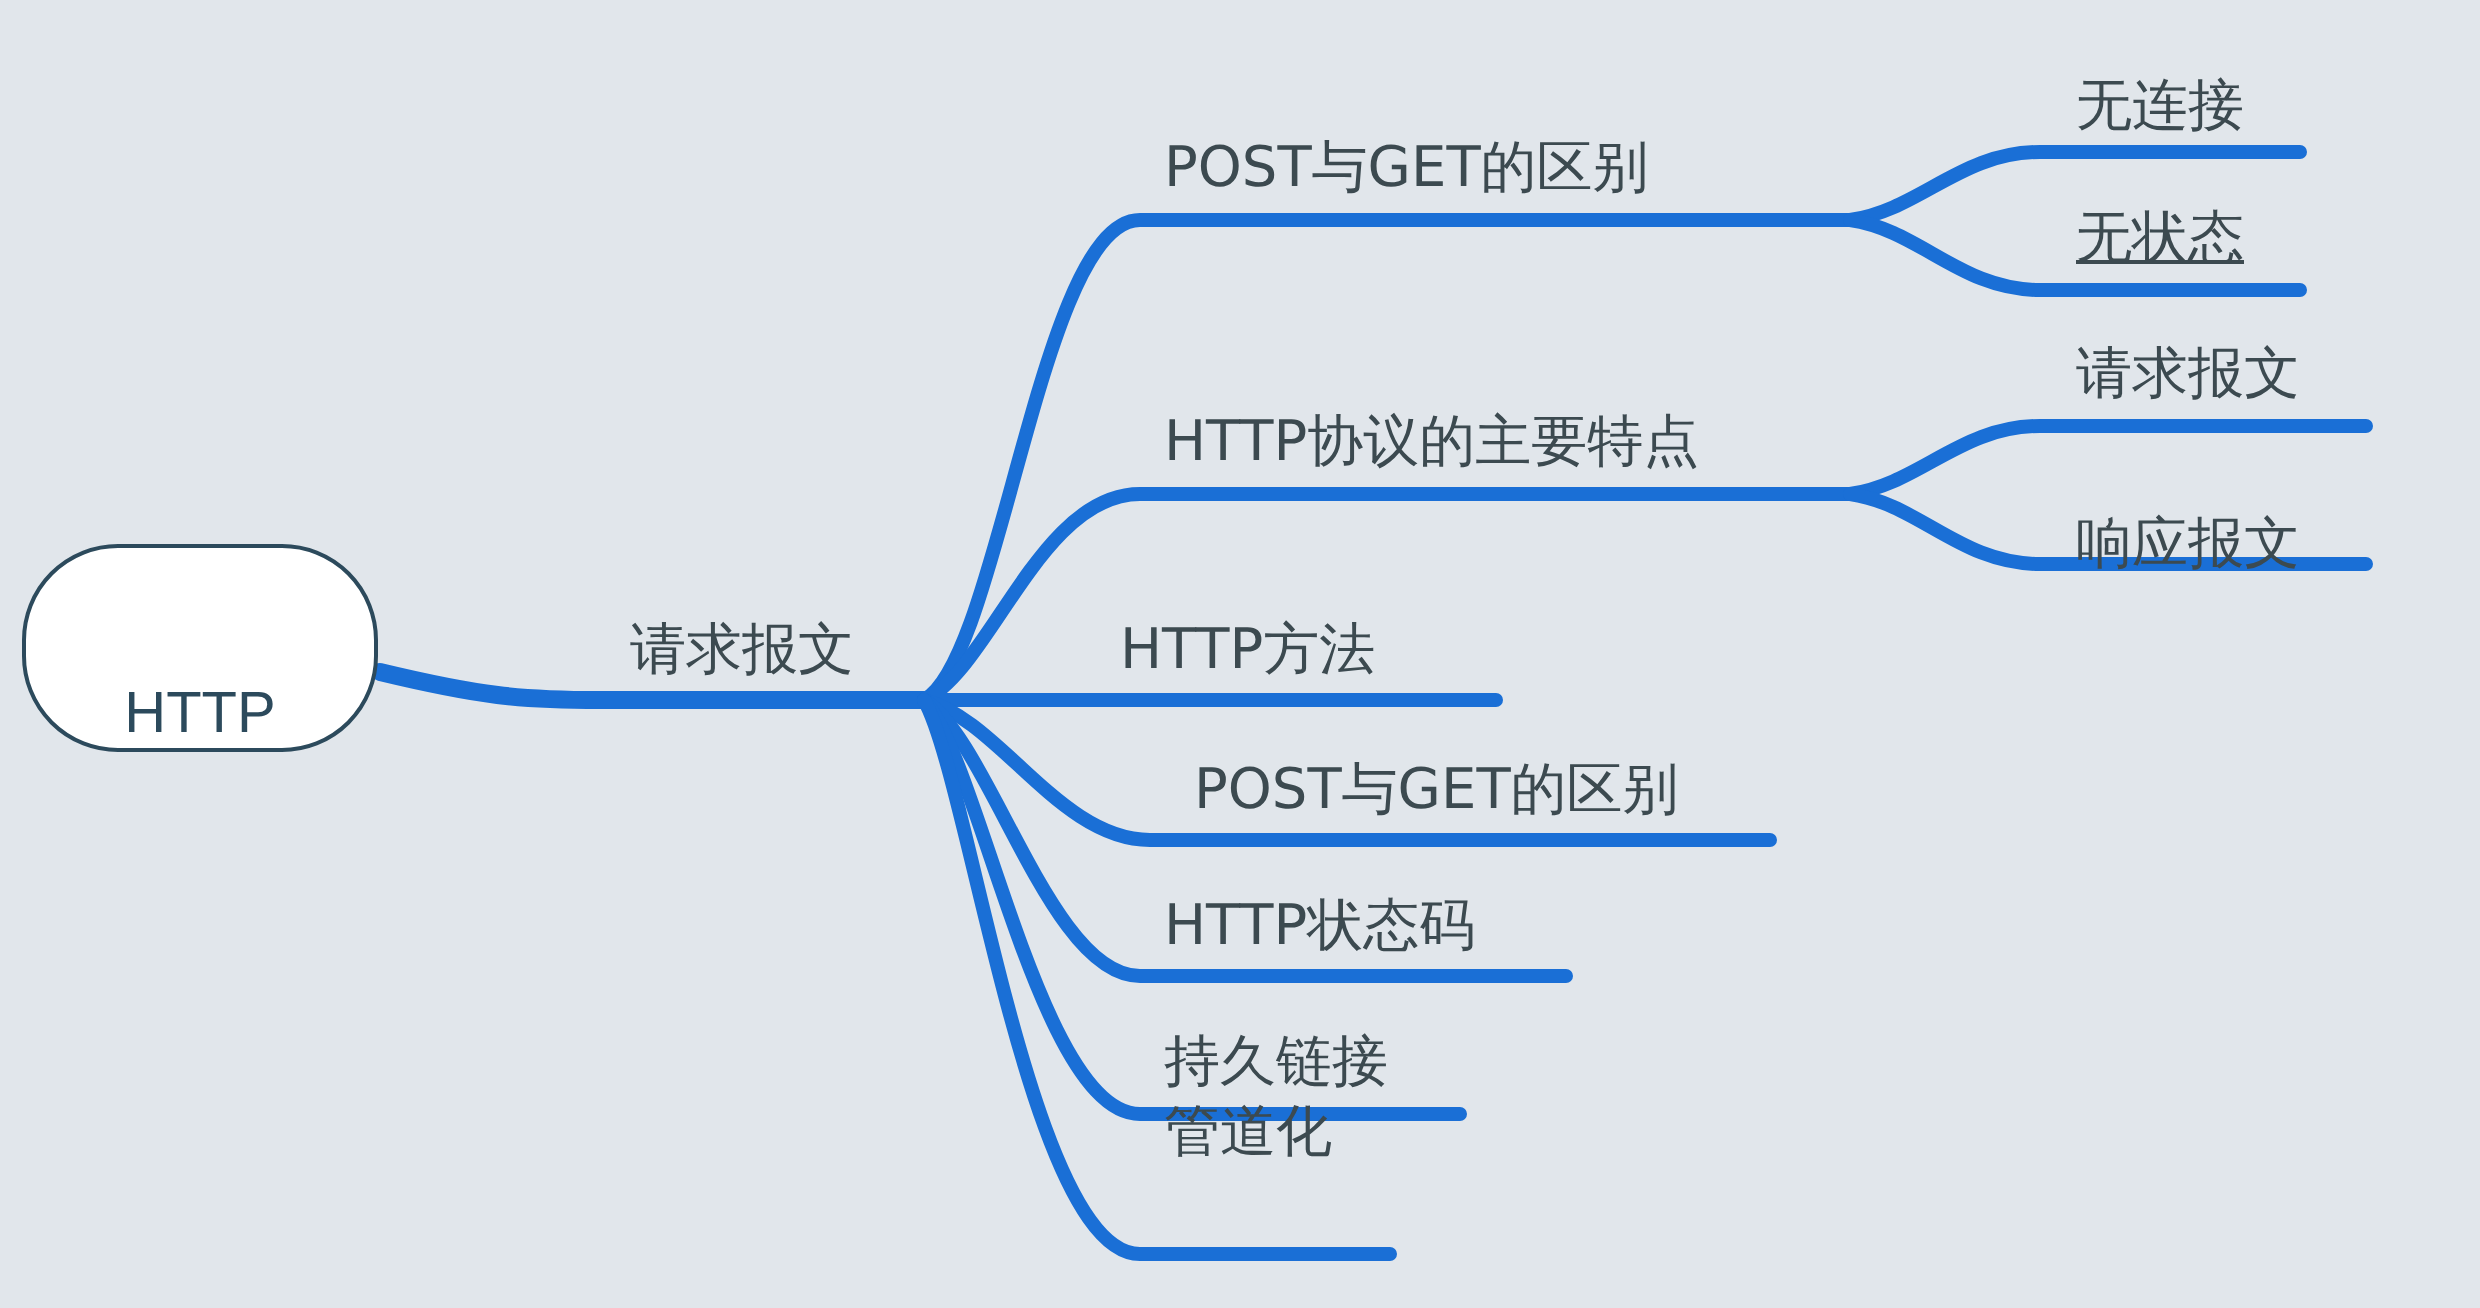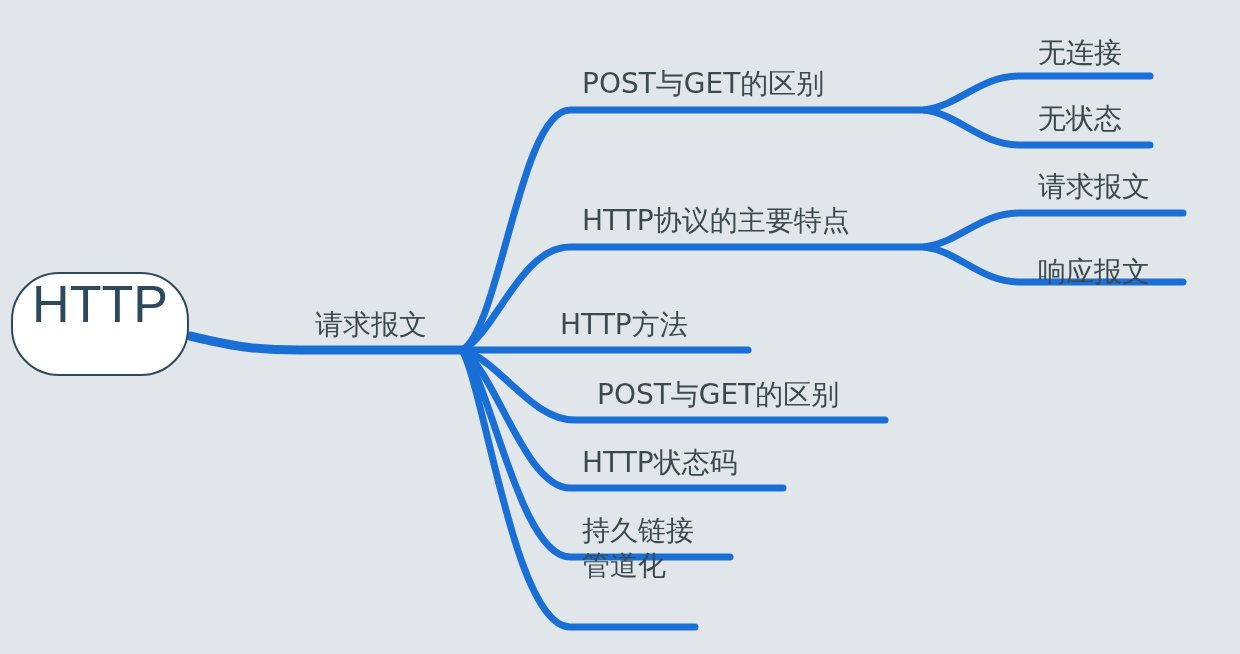--- a/index.html
+++ b/index.html
@@ -1,22 +1,22 @@
 <!DOCTYPE html>
 <html><head>
 <meta charset="utf-8">
 <style>
   html, body { margin:0; padding:0; }
   body { width:1240px; height:654px; background:#e1e6eb; position:relative; overflow:hidden;
          font-family:"DejaVu Sans","Liberation Sans",sans-serif; color:#3a4a52; }
   svg.links { position:absolute; left:0; top:0; width:1240px; height:654px; }
   .root { position:absolute; left:11px; top:272px; width:178px; height:104px; box-sizing:border-box;
           background:#fff; border:2px solid #2c4a5c; border-radius:48px;
-          display:flex; align-items:flex-start; justify-content:center;
-          font-family:"Liberation Sans",sans-serif; font-size:52px; color:#2c4a5c; }
+          display:flex; align-items:flex-end; justify-content:center;
+          font-family:"Liberation Sans",sans-serif; font-size:29px; color:#2c4a5c; }
   .label { position:absolute; font-size:28px; white-space:nowrap; color:#3c4a50; line-height:1; }
 </style>
 </head>
 <body>
 
 <svg class="links" viewBox="0 0 1240 654">
   <g fill="none" stroke="#1a6fd6" stroke-linecap="round">
 
     <path d="M190 336 C 240 348, 260 350, 300 350 L 462 350" stroke-width="9"></path>
 
@@ -37,21 +37,21 @@
 </svg>
 
 <div class="root">
   <span>HTTP</span>
 </div>
 
 <div class="label" style="left:315px;top:311px;">请求报文</div>
 
 <div class="label" style="left:582px;top:70px;">POST与GET的区别</div>
 <div class="label" style="left:1038px;top:39px;">无连接</div>
-<div class="label" style="left:1038px;top:105px;">无状态</div>
+<div class="label" style="left:1038px;top:105px;text-decoration:underline;">无状态</div>
 
 <div class="label" style="left:582px;top:207px;">HTTP协议的主要特点</div>
 <div class="label" style="left:1038px;top:173px;text-align:center;">请求报文</div>
 <div class="label" style="left:1038px;top:258px;">响应报文</div>
 
 <div class="label" style="left:560px;top:311px;">HTTP方法</div>
 <div class="label" style="left:582px;top:381px;margin-left:15px;">POST与GET的区别</div>
 <div class="label" style="left:582px;top:449px;">HTTP状态码</div>
 <div class="label" style="left:582px;top:517px;">持久链接</div>
 <div class="label" style="left:582px;top:552px;">管道化</div>

